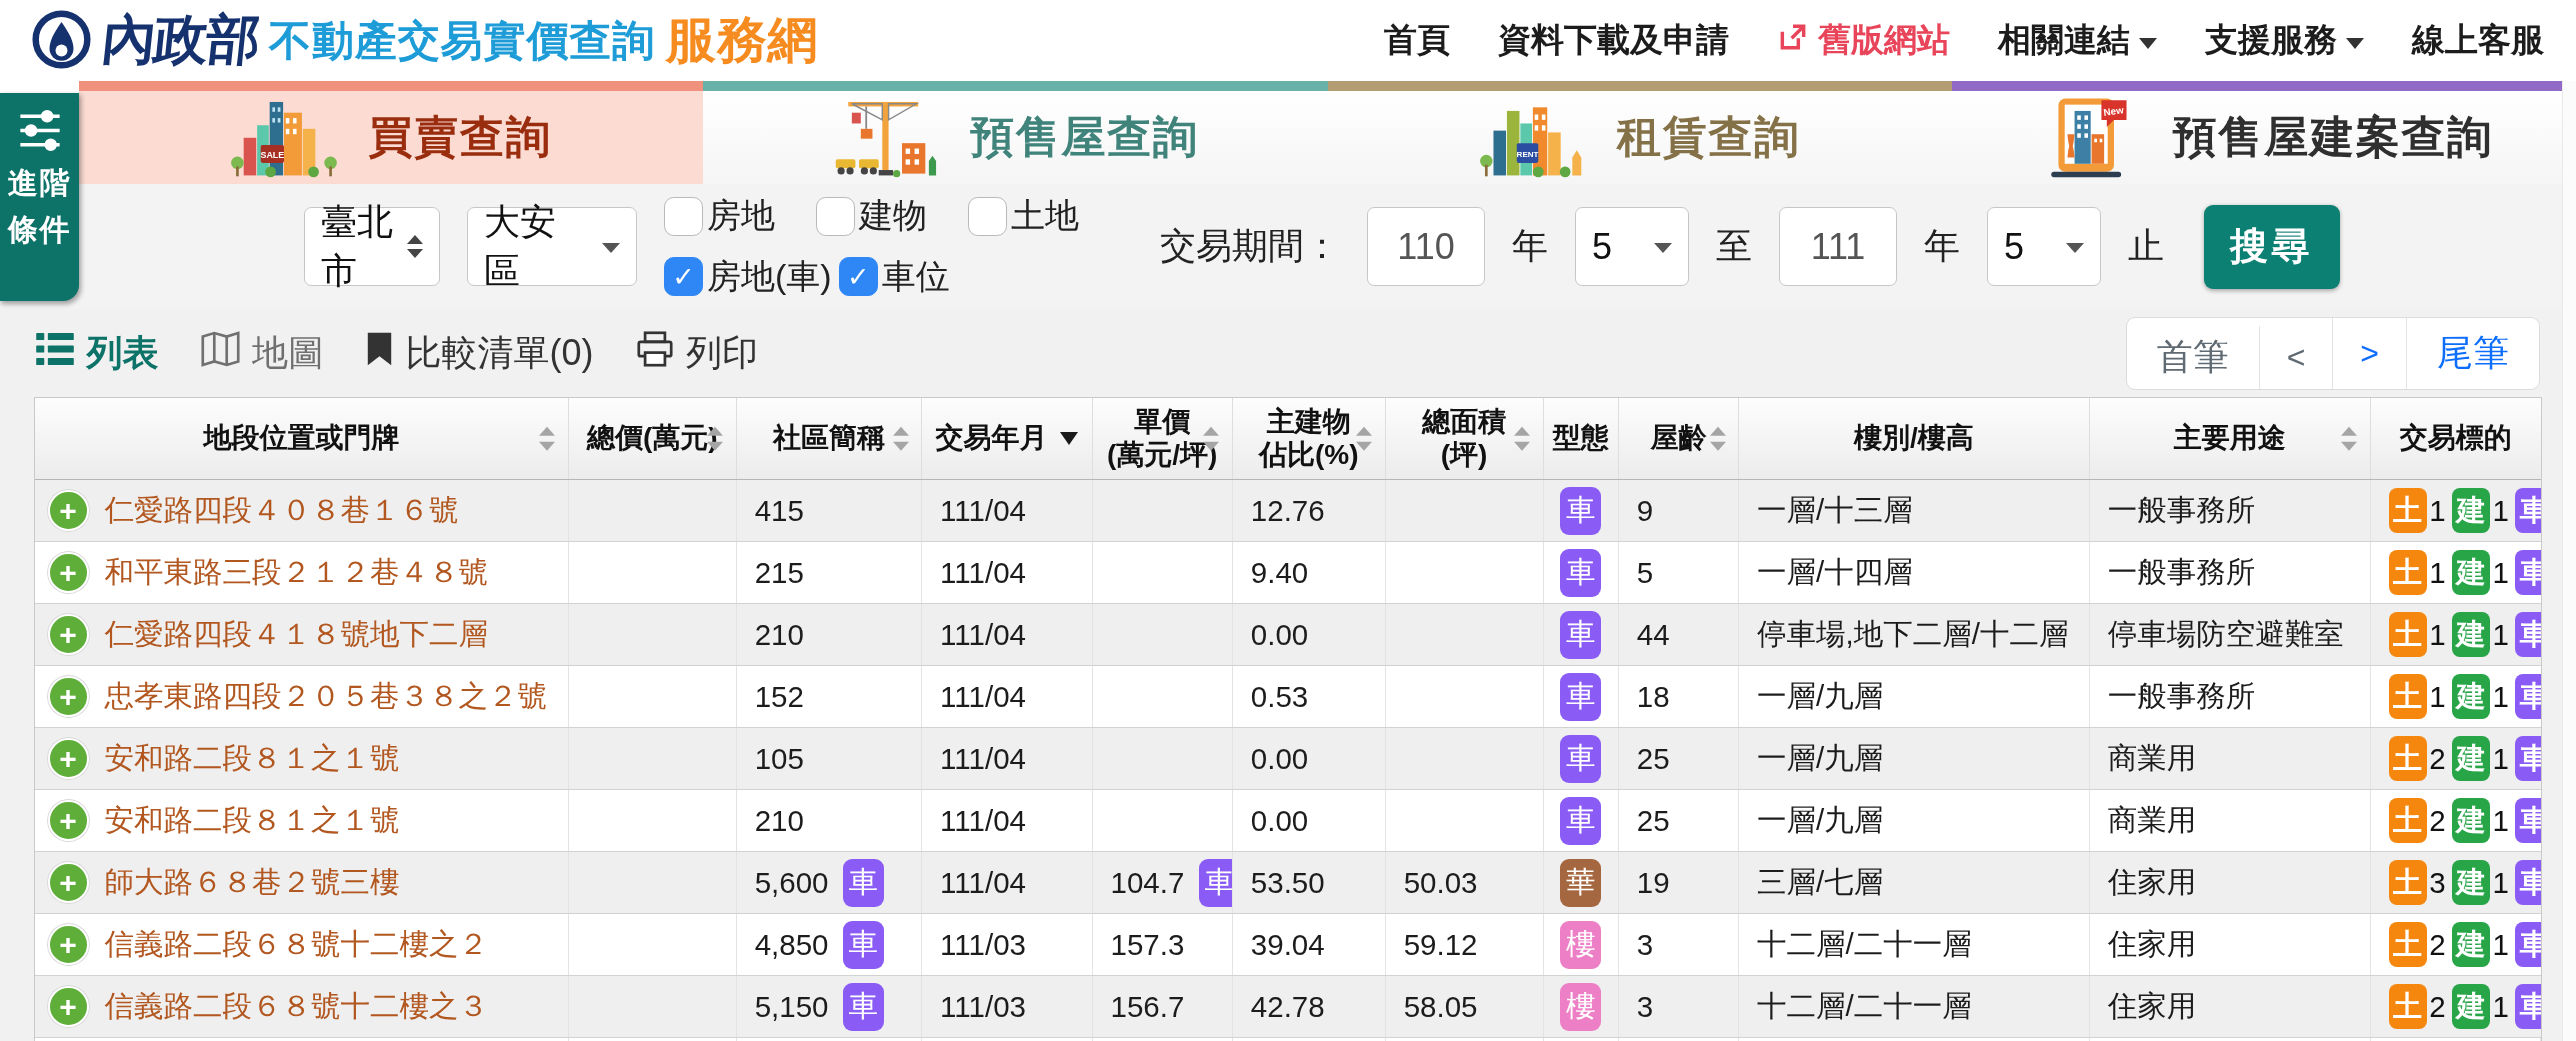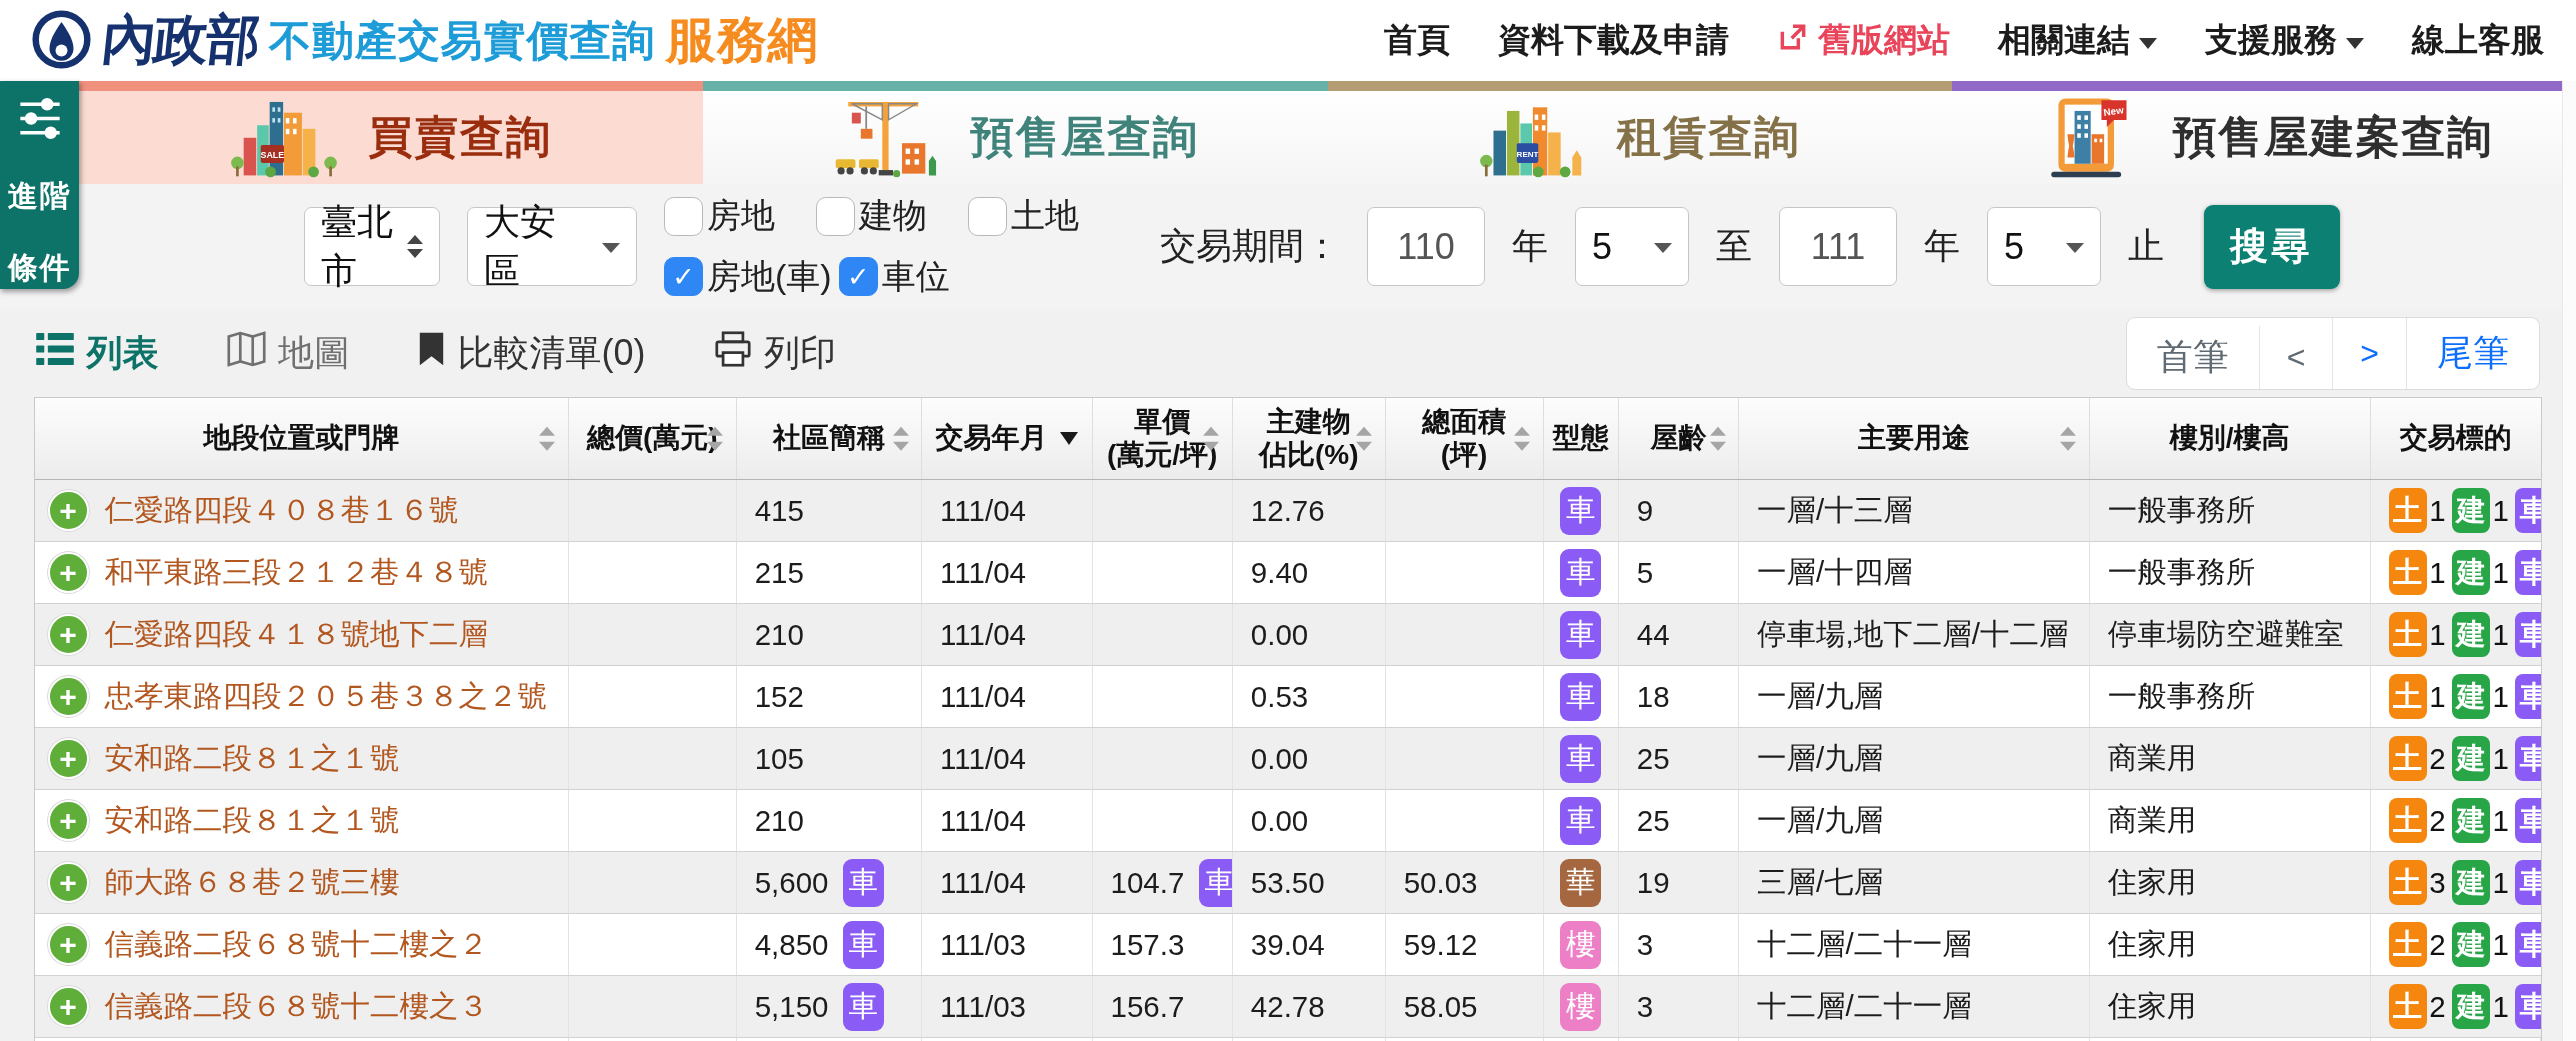--- a/index.html
+++ b/index.html
@@ -27,23 +27,23 @@
   .tab-label { font-size:44px; font-weight:bold; letter-spacing:1.8px; }
   .tab-buy { border-color:#f0917e; background:#fbdbd2; }
   .tab-buy .tab-label { color:#992d0e; }
   .tab-rent { border-color:#b49c73; }
   .tab-rent .tab-label { color:#857147; }
   .tab-presale { border-color:#68b1a9; }
   .tab-presale .tab-label { color:#3f837b; }
   .tab-project { border-color:#9169c6; }
   .tab-project .tab-label { color:#2f2f2f; }
 
-  .advanced-tab { position:absolute; left:0; top:0; width:79px; height:208px; z-index:6;
+  .advanced-tab { position:absolute; left:0; top:12px; width:79px; height:208px; z-index:6;
     background:#0d7368; border-radius:0 0 16px 0; color:#fff; display:flex; flex-direction:column;
-    align-items:center; padding-top:14.3px; gap:0; box-shadow:1.8px 2.7px 5.4px rgba(0,0,0,.35); cursor:pointer;justify-content:space-between; }
+    align-items:center; padding-top:14.3px; gap:6px; box-shadow:1.8px 2.7px 5.4px rgba(0,0,0,.35); cursor:pointer; }
   .advanced-tab .line { font-size:30px; font-weight:bold; letter-spacing:1.8px; }
 
   
   .filter-bar { height:125px; background:#f3f3f3; display:flex; align-items:center;
     padding-left:304px; gap:27px; }
   .sel, .yr-input { height:79px; background:#fff; border:0.9px solid #c6c6c6; border-radius:7.2px;
     display:flex; align-items:center; font-size:36px; color:#111; }
   .sel { justify-content:space-between; padding:0 16px; cursor:pointer; }
   .city-sel { width:136px; }
   .dist-sel { width:170px;gap:20px; }
@@ -62,21 +62,21 @@
     display:flex; align-items:center; justify-content:center; }
   .box.checked { background:#2e87f5; border-color:#2e87f5; color:#fff; font-size:27px; font-weight:bold; }
   .f-label { font-size:36px; color:#222; white-space:nowrap; }
   .yr-input { width:118px; justify-content:center; color:#555; }
   .search-btn { width:136px; height:84px; background:#0c8173; color:#fff; font-size:38px; font-weight:bold;
     border-radius:9px; display:flex; align-items:center; justify-content:center; letter-spacing:3.6px;
     box-shadow:0 1.8px 4.5px rgba(0,0,0,.3); cursor:pointer; margin-left:12.5px; }
 
   
   .toolbar { height:88px; display:flex; align-items:center; justify-content:space-between; padding:0 36px; }
-  .tool-group { display:flex; align-items:center; gap:68px; }
+  .tool-group { display:flex; align-items:center; gap:42px; }
   .tool { display:flex; align-items:center; gap:12.5px; font-size:36px; color:#333; cursor:pointer; white-space:nowrap; }
   .tool-list { color:#0d7368; font-weight:bold; }
   .tool-map { color:#707070; }
   .pager { display:flex; background:#fff; border:0.9px solid #dcdcdc; border-radius:9px; overflow:hidden;
     font-size:36px; height:73px; }
   .pg { padding:0 30px; display:flex; align-items:center; border-left:0.9px solid #e4e4e4; cursor:pointer; }
   .pg:first-child { border-left:none; }
   .pg-first,.pg-prev { color:#5f6a72;margin-top:8px; }
   .pg-next,.pg-last { color:#0d6efd; }
   .pg-arrow { font-size:32px; padding:0 27px; }
@@ -450,30 +450,30 @@
       <span class="lbl">型態</span>
     </div>
     <div class="th">
       <span class="lbl">屋齡</span>
       <span class="sort">
           <i class="u"></i>
           <i class="d"></i>
         </span>
     </div>
     <div class="th">
+      <span class="lbl">樓別/樓高</span>
+    </div>
+    <div class="th">
       <span class="lbl">主要用途</span>
       <span class="sort">
           <i class="u"></i>
           <i class="d"></i>
         </span>
     </div>
     <div class="th">
-      <span class="lbl">樓別/樓高</span>
-    </div>
-    <div class="th">
       <span class="lbl">交易標的</span>
     </div>
   </div>
   <div id="table-body">
       <div class="trow grid-cols odd">
     <div class="cell c-addr">
       <span class="plus">+</span>
       <span class="addr">仁愛路四段４０８巷１６號</span>
     </div>
     <div class="cell"></div>

